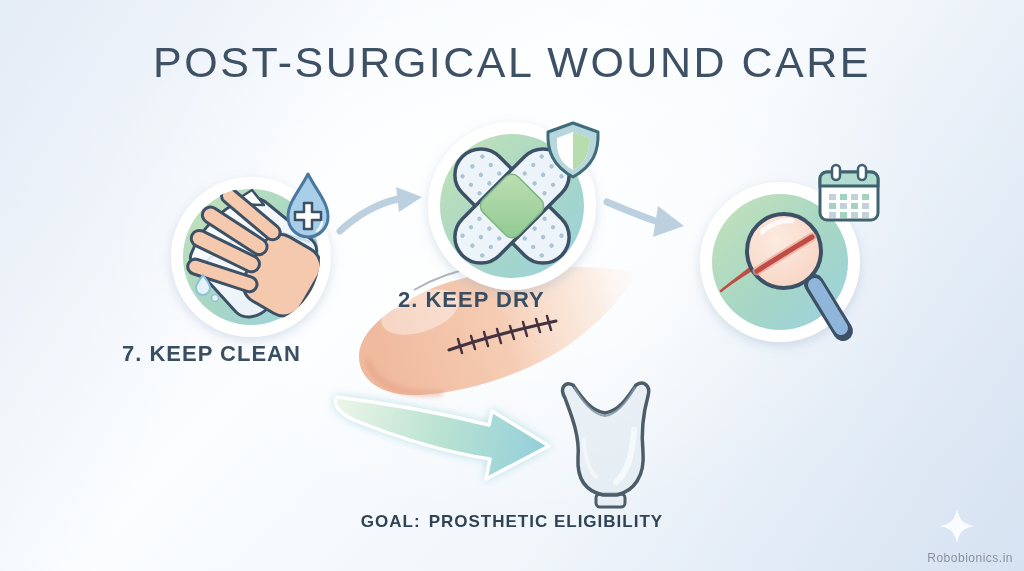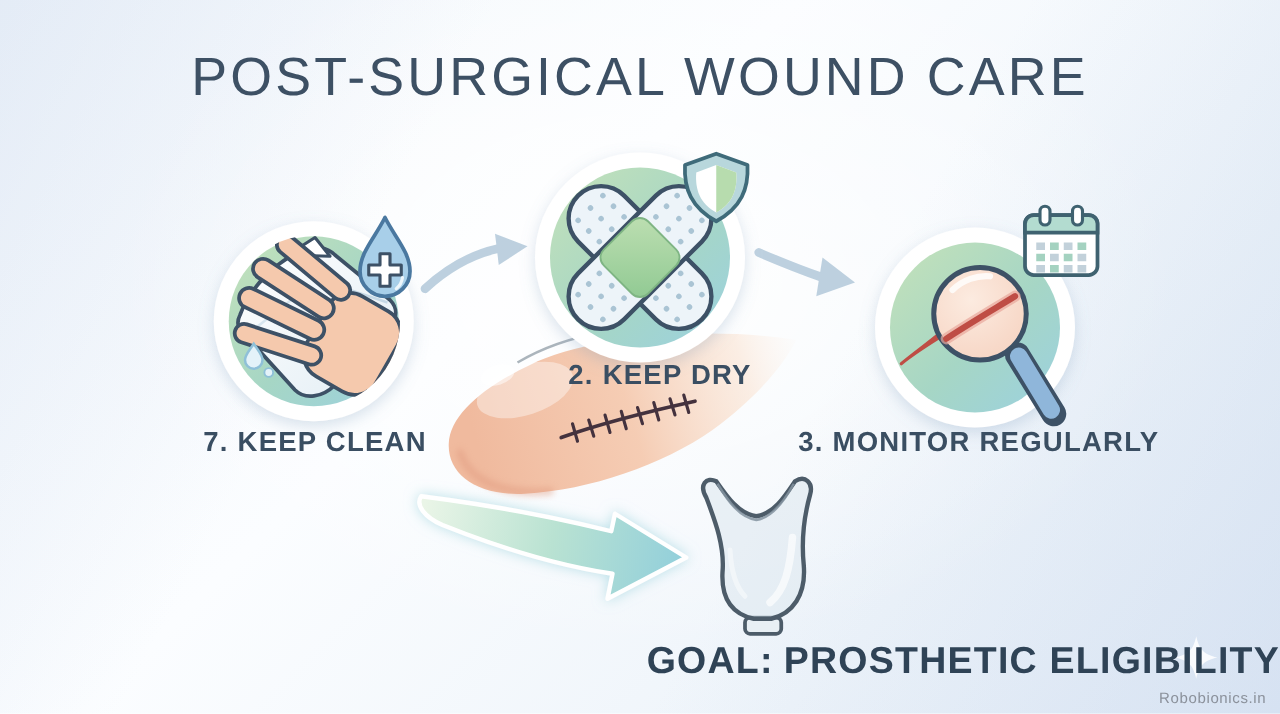--- a/index.html
+++ b/index.html
@@ -12,28 +12,28 @@
       radial-gradient(ellipse at 50% 40%, rgba(255,255,255,.95) 0%, rgba(255,255,255,0) 60%),
       linear-gradient(135deg, #f2f6fb 0%, #fbfdff 40%, #eef4fa 75%, #e5edf8 100%);
   }
   .art{position:absolute;left:0;top:0;width:1024px;height:571px;}
   .title{
     position:absolute;left:0;right:0;top:38px;margin:0;text-align:center;
     font-size:43px;font-weight:400;letter-spacing:2.5px;color:var(--title-color,#3d5064);
   }
   .step-label{
     position:absolute;font-size:22px;font-weight:700;letter-spacing:1px;
-    color:var(--label-color,#3a4e62);text-align:center;white-space:nowrap;
+    color:var(--label-color,#3a4e62);white-space:nowrap;
   }
   .label1{left:122px;top:341px;width:260px;}
   .label2{left:398px;top:287px;width:260px;}
   .label3{left:633px;top:341px;width:300px;}
   .goal{
-    position:absolute;left:0;right:0;top:512px;text-align:right;
-    font-size:30px;letter-spacing:1px;color:var(--goal-color,#2f4356);font-weight:600;
+    position:absolute;left:0;right:0;top:512px;text-align:center;
+    font-size:17px;letter-spacing:1px;color:var(--goal-color,#2f4356);font-weight:600;
   }
   .goal-prefix{font-weight:800;margin-right:8px;}
   .watermark{
     position:absolute;right:11px;bottom:6px;font-size:12px;
     color:var(--watermark-color,#8b919b);letter-spacing:.5px;
   }
 </style>
 </head>
 <body>
 
@@ -247,20 +247,19 @@
       </g>
     </g>
 
     <path fill="#ffffff" opacity="0.85" d="M957,509 C959.5,520 963,523.5 974,526 C963,528.5 959.5,532 957,543 C954.5,532 951,528.5 940,526 C951,523.5 954.5,520 957,509 Z"></path>
   </svg>
 
   <h1 class="title">POST-SURGICAL WOUND CARE</h1>
 
   <div class="step-label label1">7. KEEP CLEAN</div>
   <div class="step-label label2">2. KEEP DRY</div>
-  <div class="step-label label3">3. MONITOR REGULARLY</div>
 
   <div class="goal">
     <span class="goal-prefix">GOAL:</span><span>PROSTHETIC ELIGIBILITY</span>
   </div>
 
   <div class="watermark">Robobionics.in</div>
 </div>
 
 </body></html>

